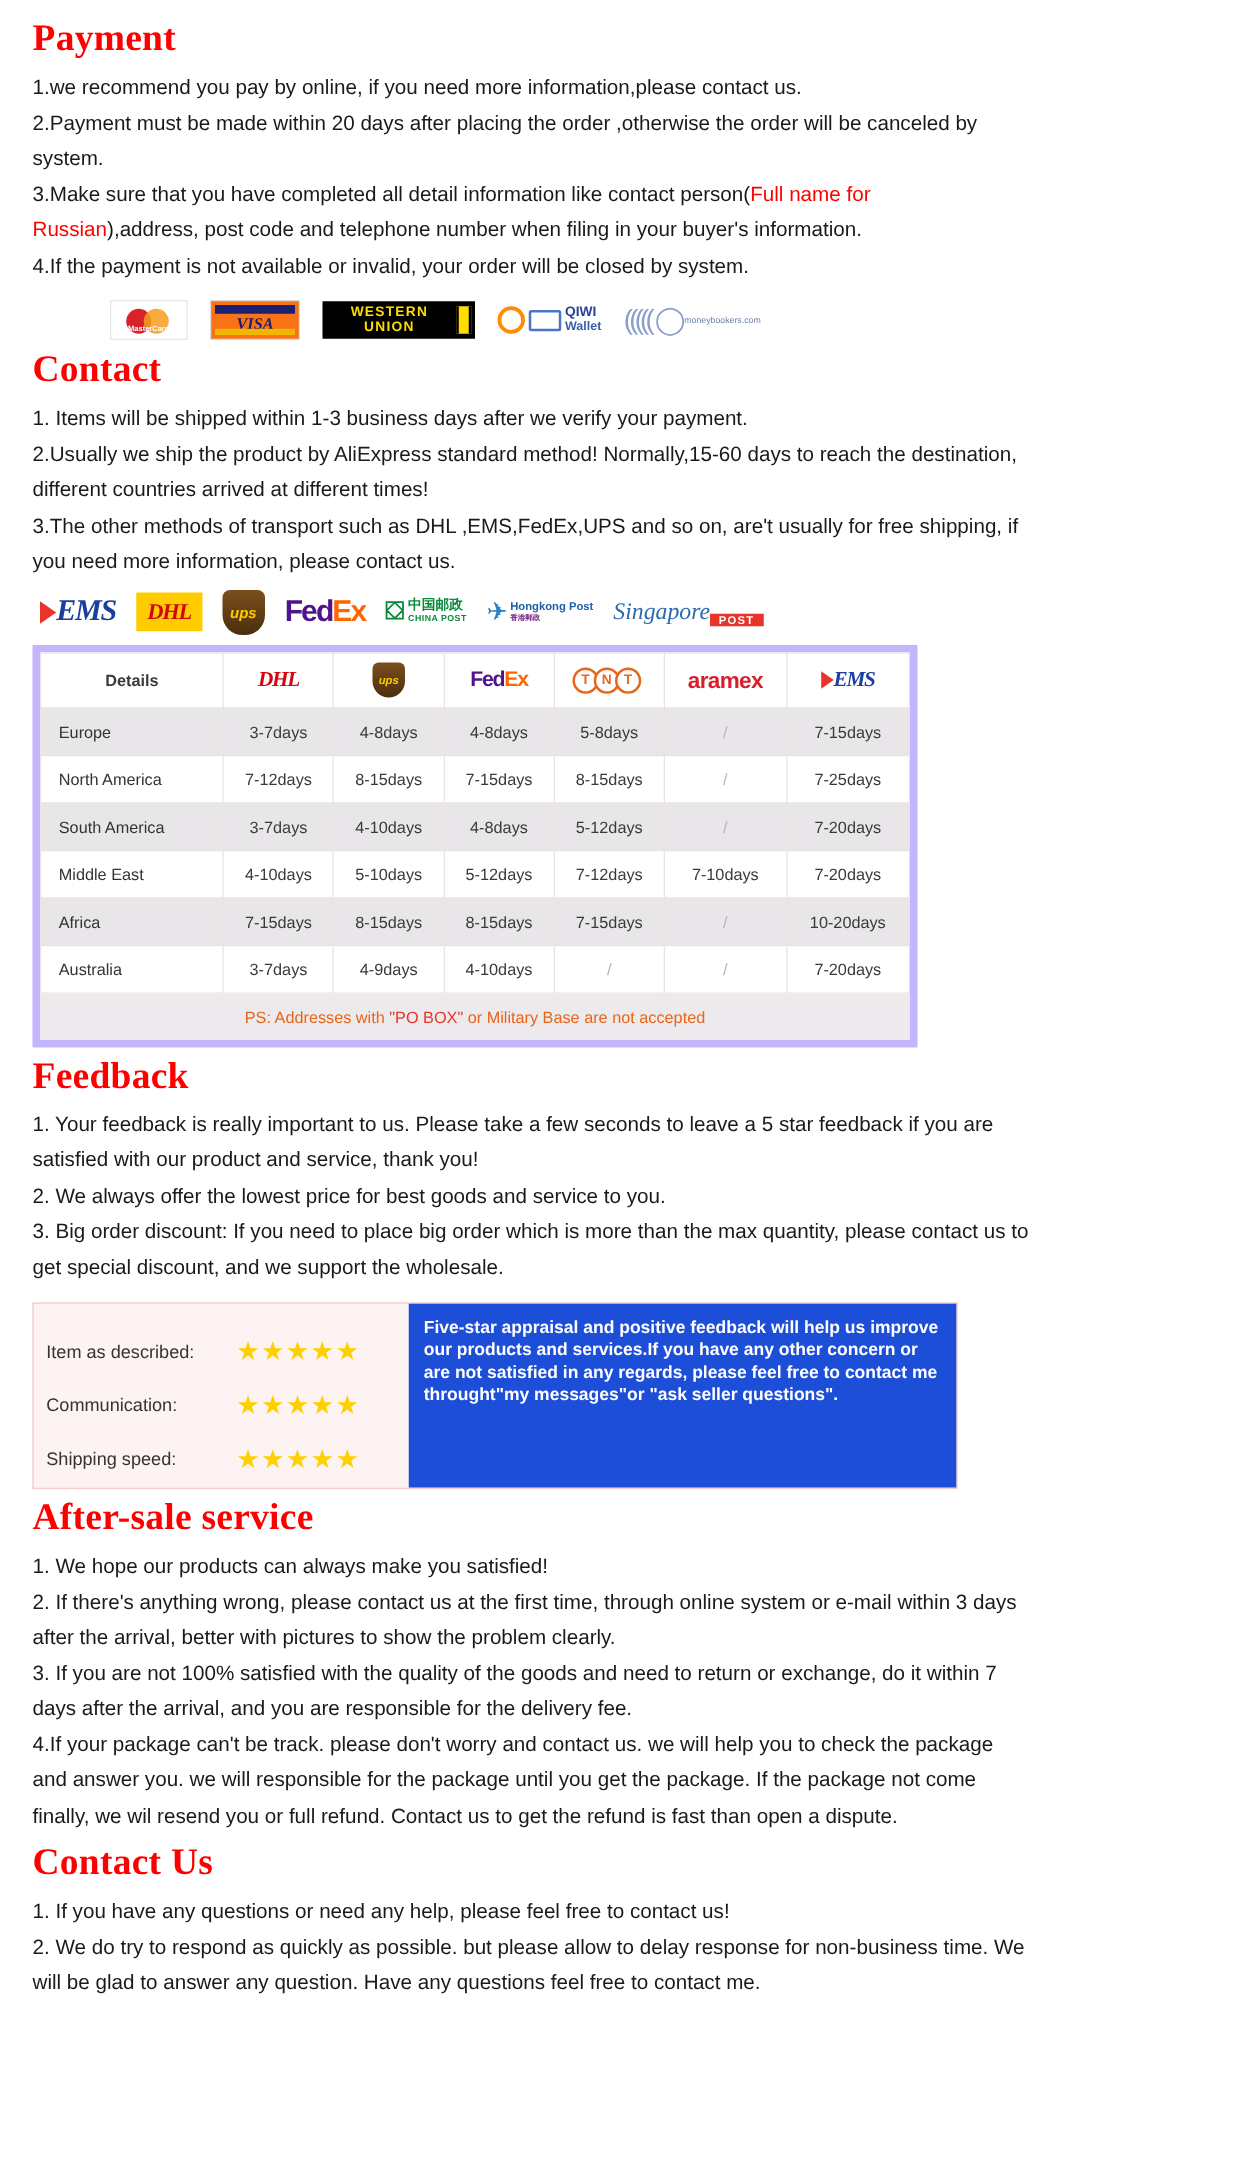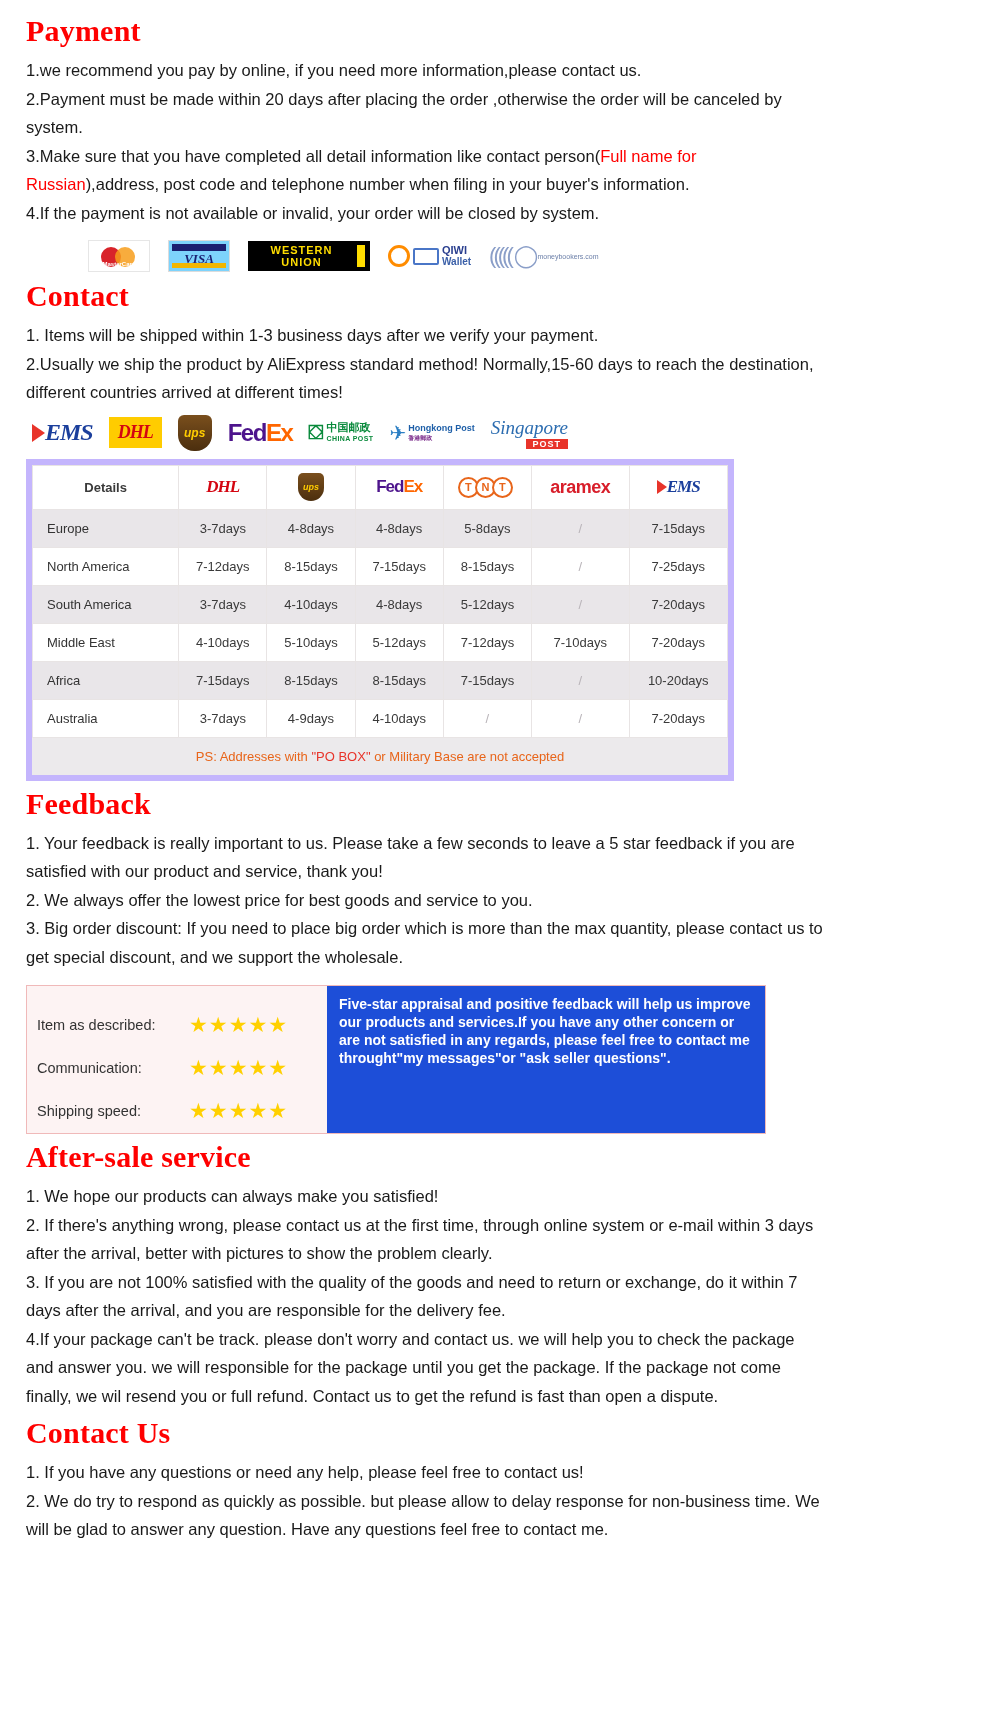--- a/index.html
+++ b/index.html
@@ -34,21 +34,21 @@
     display:flex; align-items:center; gap:18px;
     margin:12px 0 4px 88px; height:34px;
   }
   .logo-box { display:flex; align-items:center; justify-content:center; }
   .mc { width:62px; height:32px; background:#fff; border:1px solid #e6e6e6; position:relative; }
   .mc .c1,.mc .c2 { position:absolute; top:6px; width:20px; height:20px; border-radius:50%; }
   .mc .c1 { left:12px; background:#d8232a; }
   .mc .c2 { left:26px; background:#f79e1b; opacity:.85; }
   .mc .mctxt { position:absolute; bottom:4px; left:0; width:100%; text-align:center;
     font-size:6px; color:#fff; font-weight:bold; z-index:3;}
-  .visa { width:62px; height:32px; background:#7dd3fc; border:1px solid #dcdcdc; position:relative; }
+  .visa { width:72px; height:32px; background:#f97316; border:1px solid #dcdcdc; position:relative; }
   .visa .bar-top { position:absolute; top:3px; left:3px; right:3px; height:7px; background:#1a1f71; }
   .visa .bar-bot { position:absolute; bottom:3px; left:3px; right:3px; height:5px; background:#f2b600; }
   .visa .vt { position:absolute; top:10px; left:0; width:100%; text-align:center;
     font-family:"Liberation Serif", serif; font-style:italic; font-weight:bold;
     font-size:13px; color:#1a1f71; }
   .wu { width:122px; height:30px; background:#000; display:flex; align-items:center; }
   .wu .wutxt { flex:1; text-align:center; color:#ffdd00; font-weight:bold;
     font-size:11px; line-height:12px; letter-spacing:1px; }
   .wu .wubar { width:12px; height:22px; margin-right:3px; background:#ffdd00;
     border-left:2px solid #000; border-right:2px solid #000; }
@@ -76,21 +76,21 @@
   .fedex-logo { font-family:"Liberation Sans",sans-serif; font-weight:bold; font-size:24px; letter-spacing:-1.5px;}
   .fedex-logo .fx1 { color:#4d148c; } .fedex-logo .fx2 { color:#ff6600; }
   .cnpost { display:flex; align-items:center; gap:3px; }
   .cnpost .cnlogo { font-size:20px; color:#0a8a3c; font-weight:bold; }
   .cnpost .cntxt { font-size:11px; color:#0a8a3c; font-weight:bold; line-height:11px;}
   .cnpost .cntxt small { display:block; font-size:7px; letter-spacing:.4px;}
   .hkpost { display:flex; align-items:center; gap:2px;}
   .hkpost .hkm { font-size:20px; color:#2b7fc4; }
   .hkpost .hkt { font-size:9px; color:#1e5fa8; font-weight:bold; line-height:10px;}
   .hkpost .hkt small { display:block; font-size:6px; color:#7a2a8a;}
-  .sgpost { display:flex; flex-direction:column; align-items:flex-start;justify-content:space-between;}
+  .sgpost { display:flex; align-items:flex-start;justify-content:space-between;}
   .sgpost .sgt { font-family:"Liberation Serif",serif; font-style:italic; font-size:19px; color:#2b6cb0;}
   .sgpost .sgb { background:#e8342a; color:#fff; font-size:9px; font-weight:bold; padding:0 7px; letter-spacing:1px; align-self:flex-end;}
 
   
   .ship-table-wrap { margin:4px 0 0 26px; width:708px; border:6px solid #c4b5fd; background:#fff; }
   table.ship { border-collapse:collapse; width:100%; }
   table.ship th, table.ship td {
     border:1px solid #e8e4e4; text-align:center;
     font-size:13px; color:#3a3a3a; height:38px; padding:2px 4px;
     font-family:"Liberation Sans", sans-serif;
@@ -158,20 +158,21 @@
     </div>
     <div class="mb">
       <span class="arcs">((((( ◯</span>
       <span class="mbtxt">moneybookers.com</span>
     </div>
   </div>
 
   <h2 class="section">Contact</h2>
   <p class="line">1. Items will be shipped within 1-3 business days after we verify your payment.</p>
   <p class="line">2.Usually we ship the product by AliExpress standard method! Normally,15-60 days to reach the destination, different countries arrived at different times!</p>
+  <p class="line">3.The other methods of transport such as DHL ,EMS,FedEx,UPS and so on, are't  usually for free shipping, if you need more information, please contact us.</p>
 
   <div class="ship-logos">
     <div class="ems-logo">
       <div class="tri"></div>
       <span class="et">EMS</span>
     </div>
     <div class="dhl-logo">
       <span class="dt">DHL</span>
     </div>
     <div class="ups-logo">

